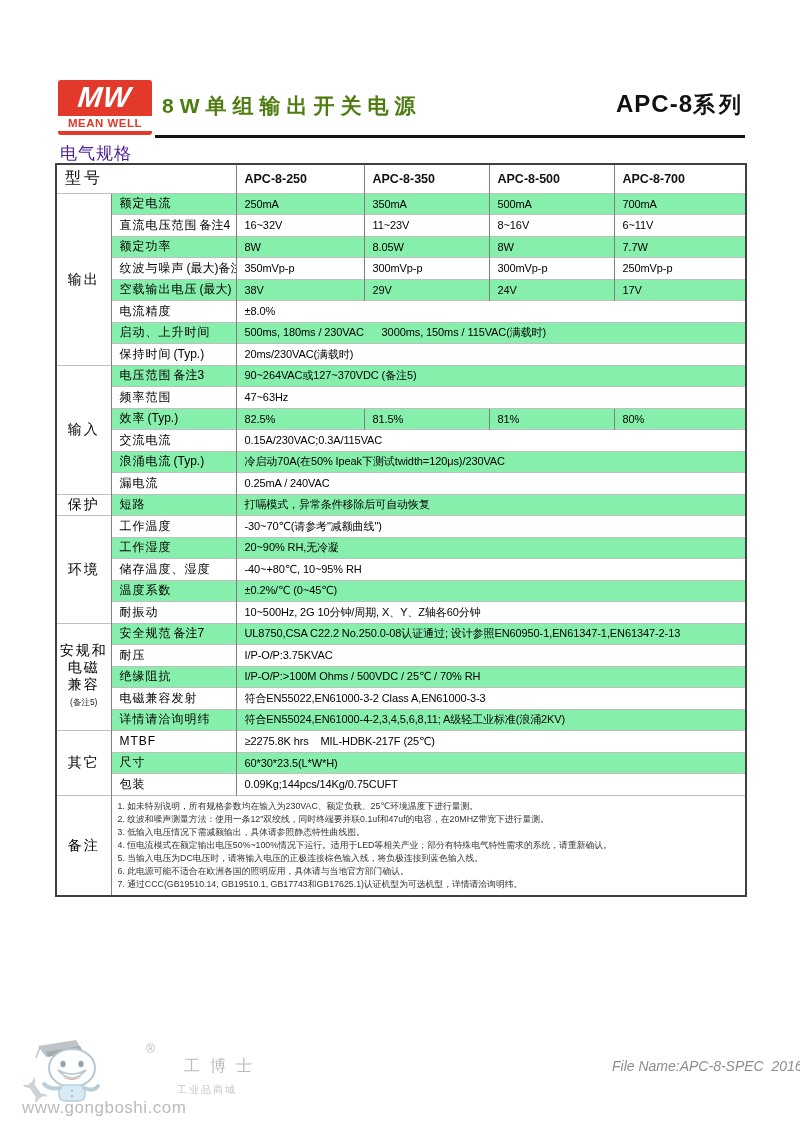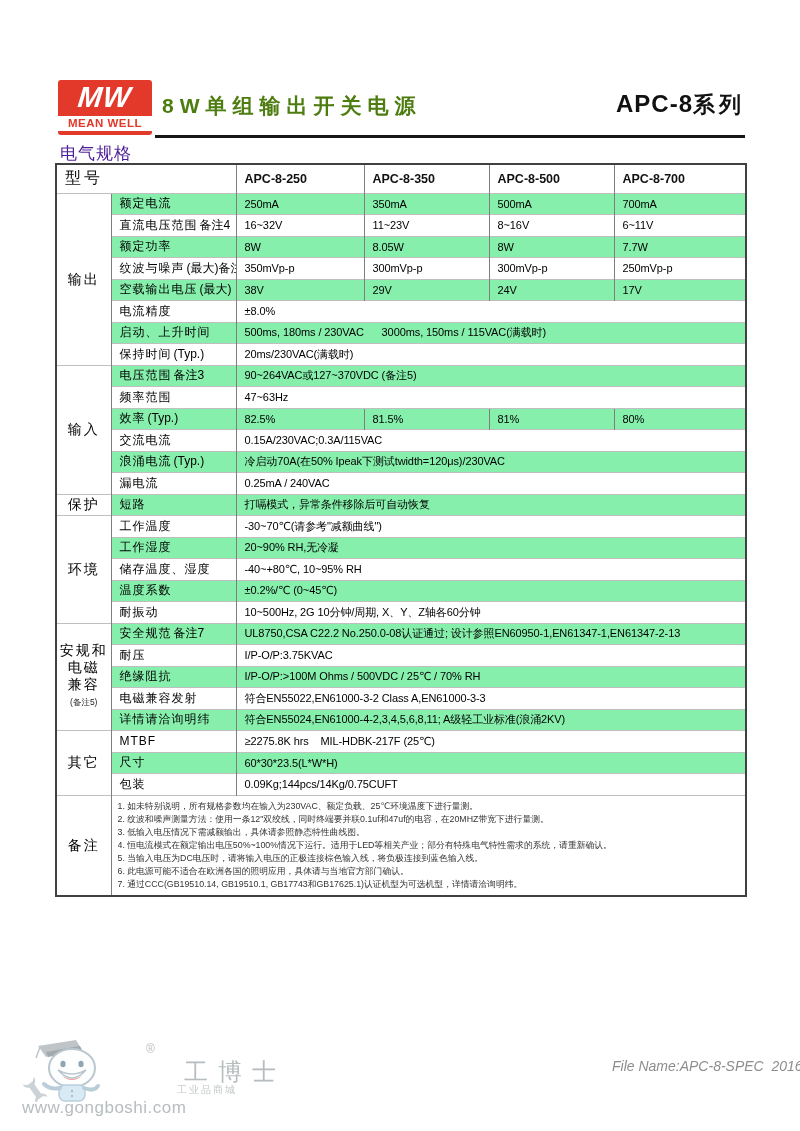--- a/index.html
+++ b/index.html
@@ -58,21 +58,21 @@
     white-space:pre;letter-spacing:-0.1px;margin-left:44px;
   }
   tr.shade td{background:#86efac;}
   tr.shade td.sec{background:#fff;}
   td.notes-cell{background:#fff;padding:4px 6px;vertical-align:top;}
   .note-line{font-size:8.8px;line-height:13px;color:#333;white-space:pre;overflow:hidden;}
 
   
   .mascot{position:absolute;left:22px;top:1038px;opacity:.8;}
   .reg-mark{position:absolute;left:146px;top:1042px;font-size:12px;color:#b7bcbf;}
-  .wm-brand{position:absolute;left:184px;top:1056px;font-size:24px;color:#b7bcbf;letter-spacing:10px;}
+  .wm-brand{position:absolute;left:184px;top:1056px;font-size:16px;color:#b7bcbf;letter-spacing:10px;}
   .wm-tagline{position:absolute;left:177px;top:1083px;font-size:10px;color:#c3c7c9;letter-spacing:2px;}
   .wm-url{position:absolute;left:22px;top:1098px;font-size:17px;color:#b7bcbf;letter-spacing:.5px;}
   .file-info{position:absolute;left:612px;top:1058px;font-size:14px;color:#8d8d8d;font-style:italic;white-space:pre;}
 </style>
 </head>
 <body>
 
 <div class="logo">
   <span class="mw">MW</span>
   <span class="brand">MEAN WELL</span>

